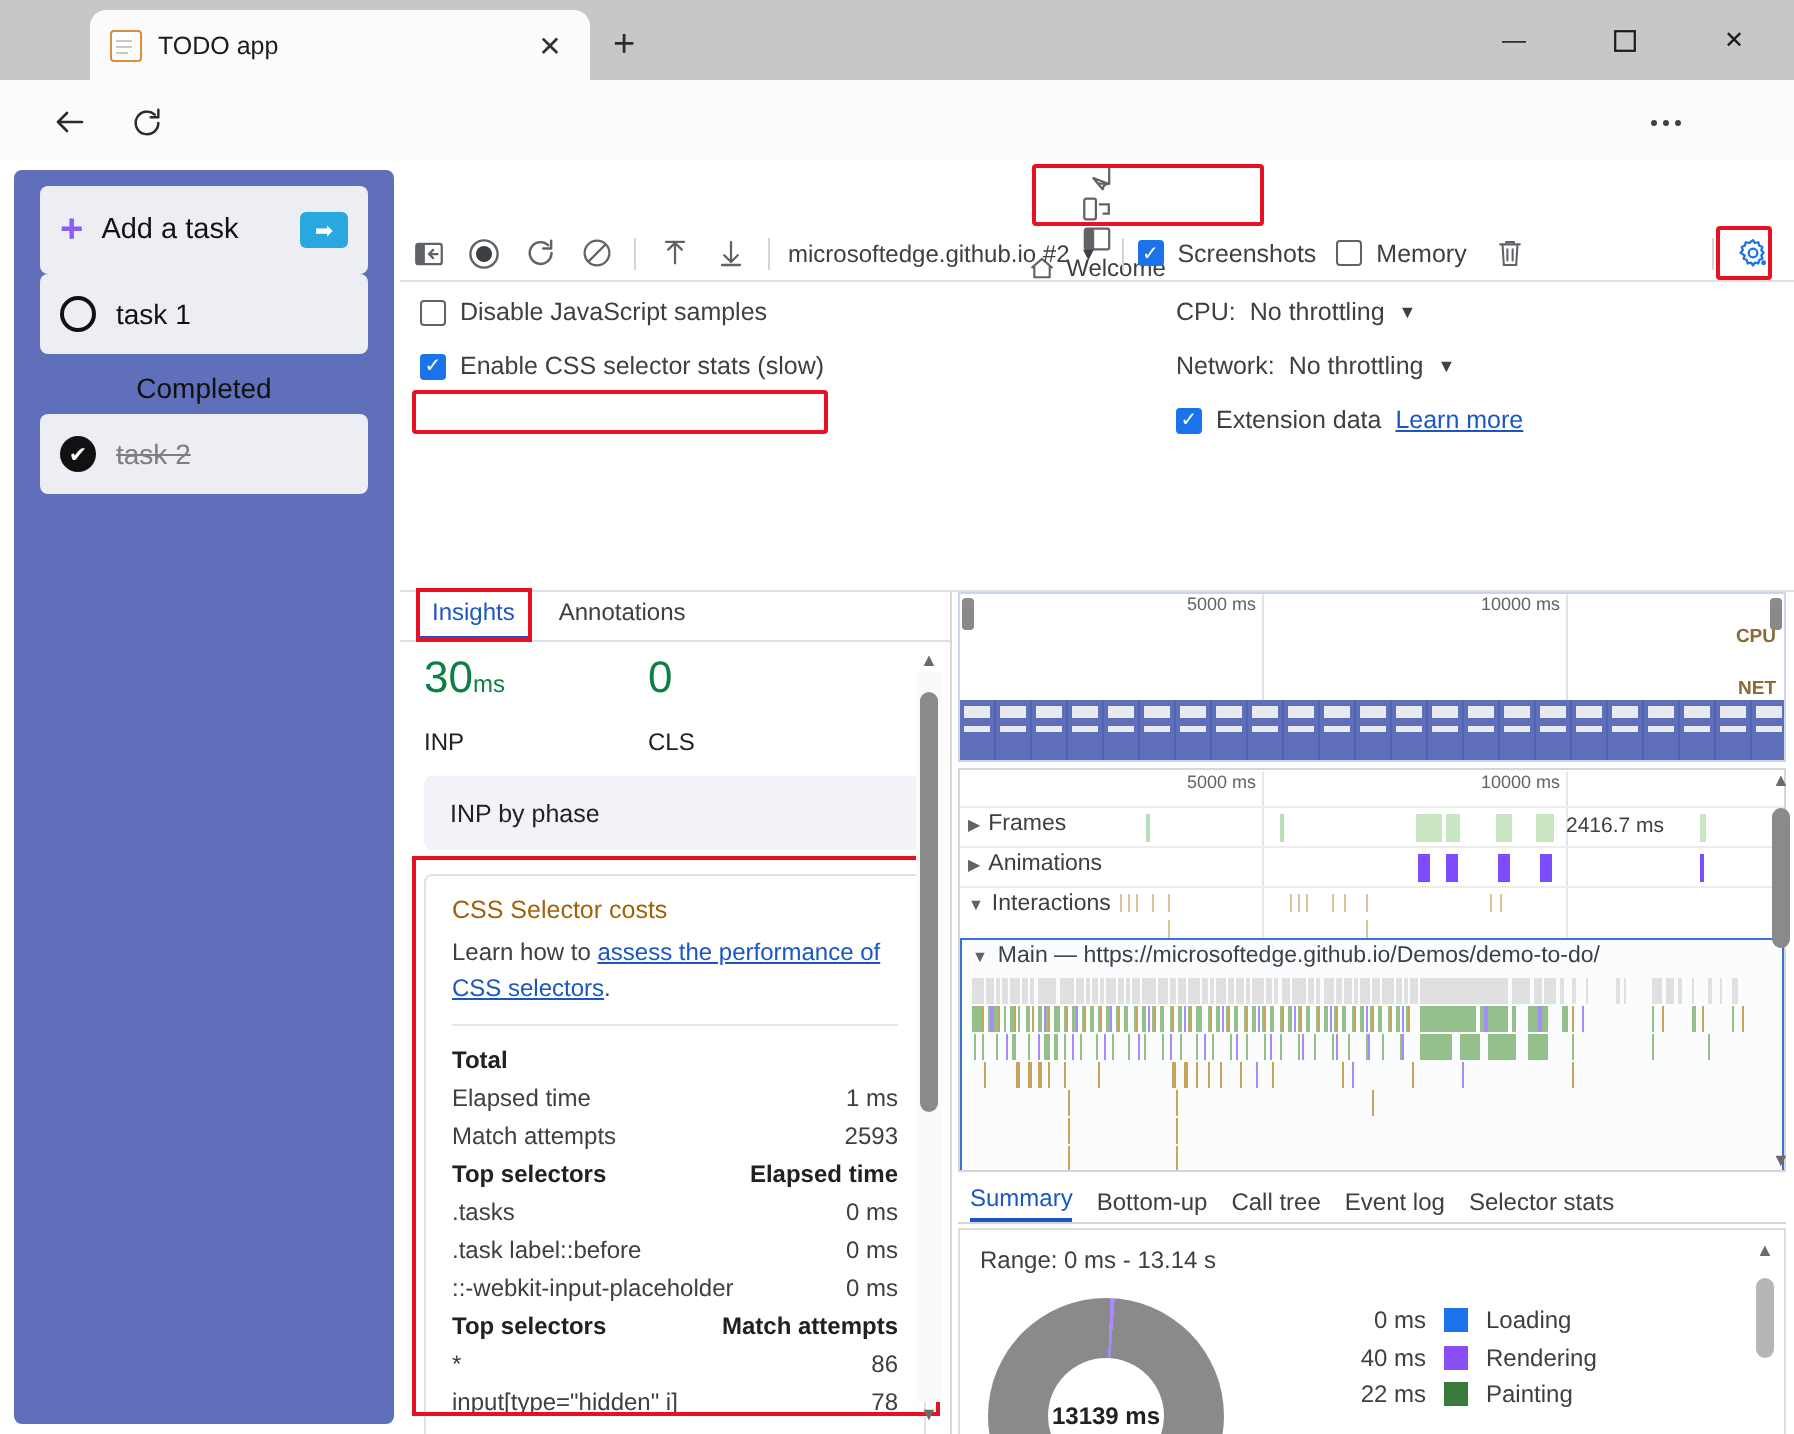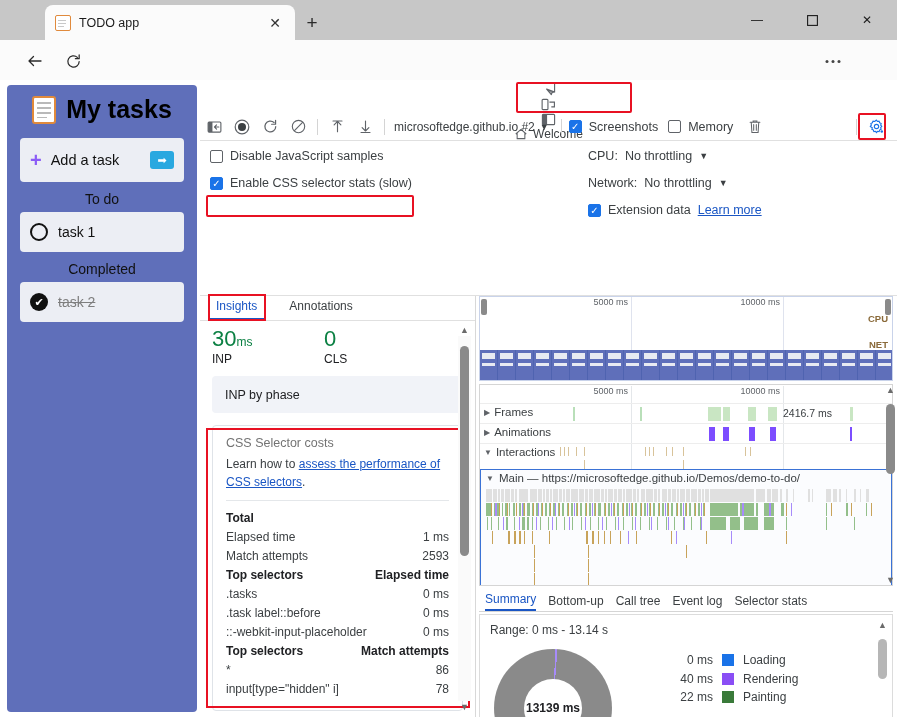--- a/index.html
+++ b/index.html
@@ -170,42 +170,42 @@
   .css-hl {
     position:absolute; left:6px; top:54px; width:208px; height:22px;
     border:2.5px solid #e81123; border-radius:2px; pointer-events:none;
   }
 
   
   .insights {
     position:absolute; left:0; top:216px; width:276px; height:421px;
     background:#fff; border-right:1px solid #d8d8d8;
   }
-  .ins-tabs { display:flex; height:25px; border-bottom:1px solid #e0e0e0; padding-left:8px; gap:16px; }
+  .ins-tabs { display:flex; height:25px; border-bottom:1px solid #e0e0e0; padding-left:8px; gap:6px; }
   .ins-tab { font-size:12px; color:#3c4043; padding:3px 8px 0; }
   .ins-tab.sel { color:#1a56c4; border-bottom:2px solid #1a56c4; }
   .ins-tab-hl {
     position:absolute; left:8px; top:-2px; width:58px; height:27px;
     border:2.5px solid #e81123; pointer-events:none;
   }
   .metrics { display:flex; padding:6px 0 2px 12px; }
   .metric { width:112px; }
   .mval { font-size:22px; color:#0b8043; font-weight:400; line-height:1.1; }
   .mval small { font-size:12px; }
-  .mlbl { font-size:12px; color:#202124; margin-top:1px; }
+  .mlbl { font-size:12px; color:#202124; margin-top:13px; }
   .card {
     margin:8px 12px 0; background:#f1f3f8; border-radius:4px; height:37px;
     display:flex; align-items:center; padding:0 13px; font-size:12.5px; color:#202124;
   }
   .card.white { background:#fff; border:1px solid #dfe3e8; height:auto; display:block; padding:10px 13px 12px; }
   .sel-hl {
     position:absolute; left:6px; top:132px; width:264px; height:280px;
     border:2.5px solid #e81123; pointer-events:none;
   }
-  .ct { font-size:12.5px; color:#737373; margin-bottom:5px; }
+  .ct { font-size:12.5px; color:#a16207; margin-bottom:5px; }
   .hr { border-top:1px solid #e4e7ea; margin:9px 0 7px; }
   .kv { display:flex; justify-content:space-between; font-size:12px; color:#3c4043; padding:2.5px 0; }
   .kv.hdr { font-weight:bold; color:#202124; }
   .kv .k { white-space:nowrap; overflow:hidden; }
   .ins-scroll {
     position:absolute; right:4px; top:28px; width:13px; bottom:4px;
   }
   .sb-track { position:absolute; left:0; top:12px; bottom:12px; width:13px; background:#fafafa; }
   .sb-thumb { position:absolute; left:2px; top:22px; width:9px; height:210px; background:#8a8a8a; border-radius:5px; }
   .sb-arr { position:absolute; left:0; width:13px; height:12px; color:#6b6b6b; font-size:9px;
@@ -340,32 +340,27 @@
           <circle cx="9" cy="2.5" r="1.5" fill="#444"></circle>
           <circle cx="15" cy="2.5" r="1.5" fill="#444"></circle>
         </svg>
     </div>
     <div class="copilot"></div>
   </div>
 
   <div class="content">
 
     <div class="todo">
-      <div class="todo-head">
-        <div class="todo-ico"></div>
-        <div class="todo-title">My tasks</div>
-      </div>
 
       <div class="add-task">
         <span class="plus">+</span>
         <span class="add-label">Add a task</span>
         <span class="add-go">➡</span>
       </div>
 
-      <div class="todo-section">To do</div>
       <div class="task-row">
         <span class="circ"></span>
         <span class="task-label">task 1</span>
       </div>
 
       <div class="todo-section">Completed</div>
       <div class="task-row">
         <span class="circ-done">✔</span>
         <span class="task-label done">task 2</span>
       </div>

